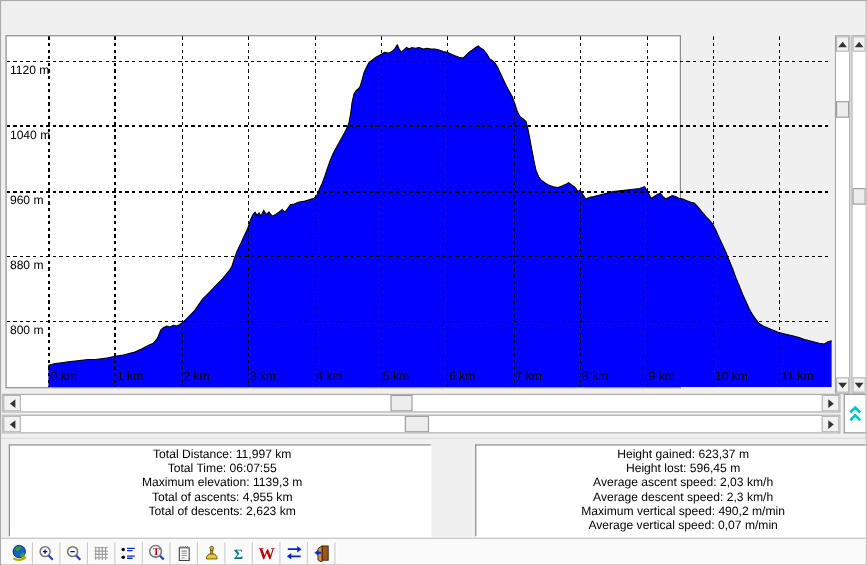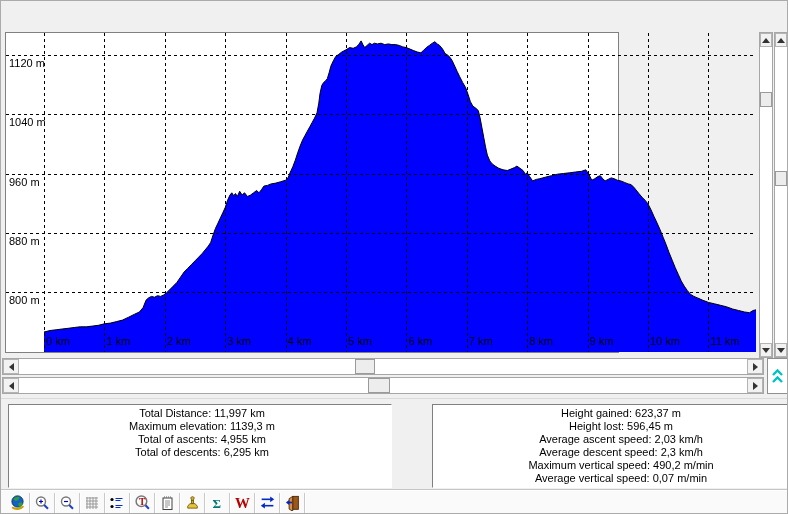--- a/index.html
+++ b/index.html
@@ -143,23 +143,24 @@
   <div class="chevron-btn">
     <svg width="15" height="20" viewBox="0 0 15 20">
       <path d="M3 9 L7.5 4.5 L12 9" fill="none" stroke="#00C2C2" stroke-width="2.4"></path>
       <path d="M3 16 L7.5 11.5 L12 16" fill="none" stroke="#00C2C2" stroke-width="2.4"></path>
     </svg>
   </div>
 
   <div class="stats-area">
     <div class="stats-panel stats-left">
       <div class="stat-line">Total Distance: 11,997 km</div>
+      <div class="stat-line">Total Time: 06:07:55</div>
       <div class="stat-line">Maximum elevation: 1139,3 m</div>
       <div class="stat-line">Total of ascents: 4,955 km</div>
-      <div class="stat-line">Total of descents: 6,295 km</div>
+      <div class="stat-line">Total of descents: 2,623 km</div>
     </div>
     <div class="stats-panel stats-right">
       <div class="stat-line">Height gained: 623,37 m</div>
       <div class="stat-line">Height lost: 596,45 m</div>
       <div class="stat-line">Average ascent speed: 2,03 km/h</div>
       <div class="stat-line">Average descent speed: 2,3 km/h</div>
       <div class="stat-line">Maximum vertical speed: 490,2 m/min</div>
       <div class="stat-line">Average vertical speed: 0,07 m/min</div>
     </div>
   </div>

